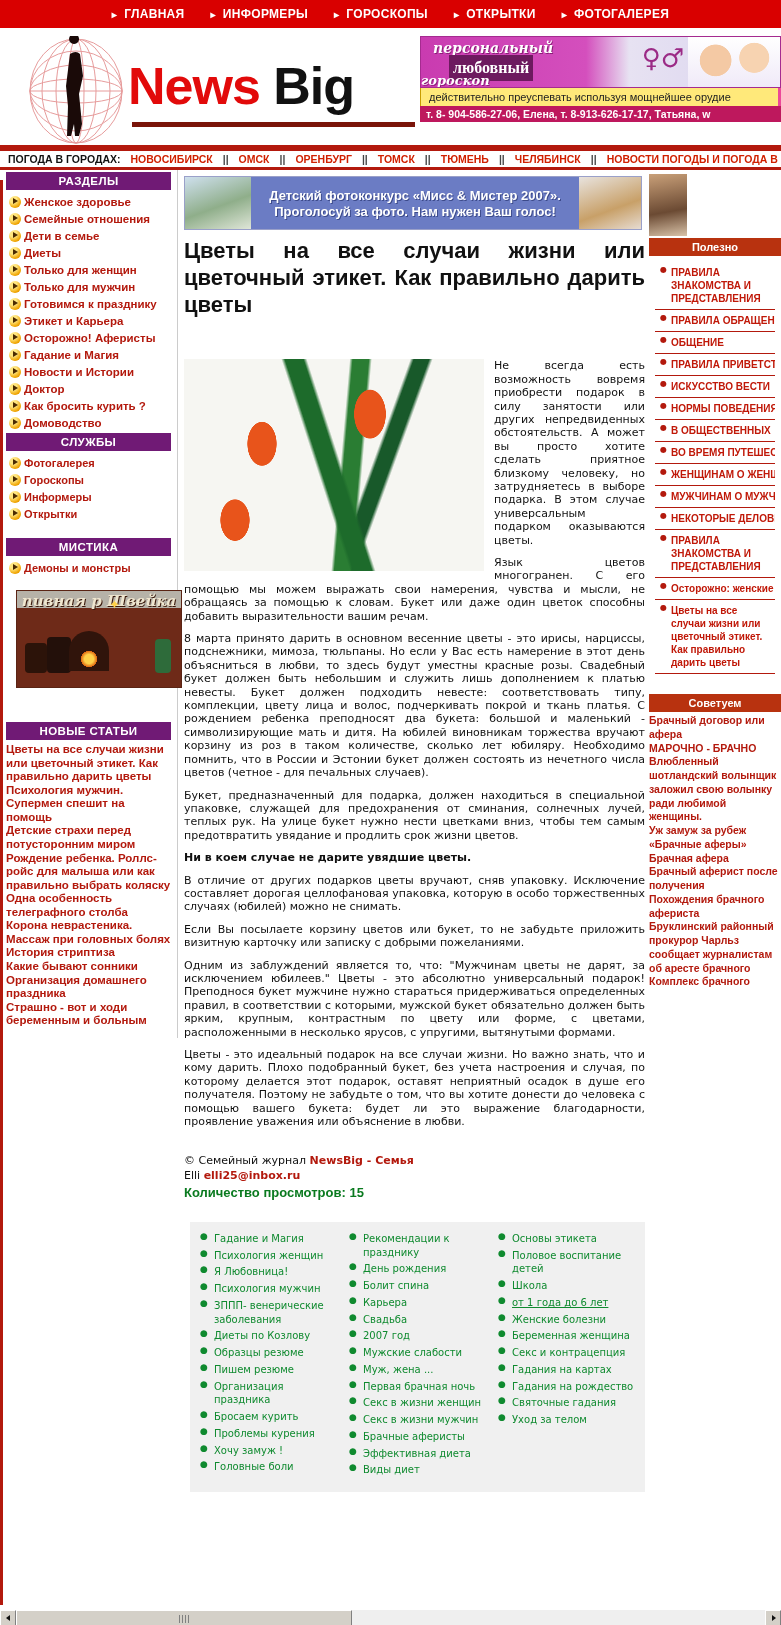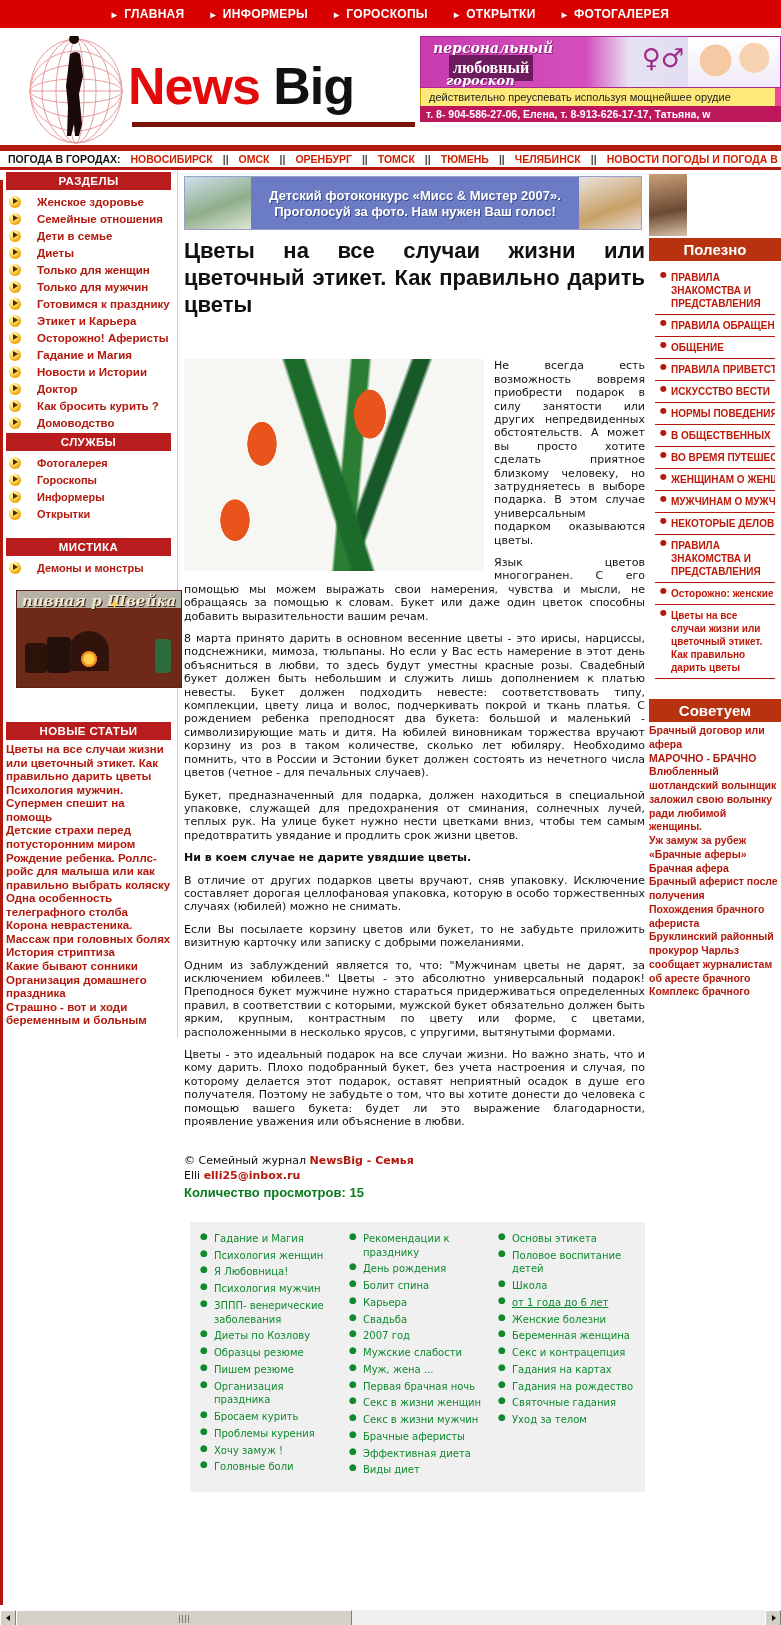--- a/index.html
+++ b/index.html
@@ -48,37 +48,37 @@
   .adcol{ position:absolute; left:420px; top:6px; width:361px; }
   .ad1{
     height:52px; width:361px;
     background:linear-gradient(90deg,#c93bb0 0%, #d44fbd 46%, #e7e2f2 58%, #d9d3ef 100%);
     position:relative; overflow:hidden; border:1px solid #a52b90;
   }
   .ad1 .l1{ position:absolute; left:12px; top:3px; color:#fff; font-style:italic; font-weight:bold;
             font-size:14px; font-family:"DejaVu Serif", serif; text-shadow:1px 1px 0 #8a1f78;}
   .ad1 .l2{ position:absolute; left:28px; top:18px; color:#ffffff; font-weight:bold; font-size:16px;
             font-family:"Liberation Serif", serif; background:#6d1a5f; padding:4px 4px; }
-  .ad1 .l3{ position:absolute; left:25px; top:36px; color:#fff; font-style:italic; font-weight:bold;
+  .ad1 .l3{ position:absolute; left:0; top:36px; color:#fff; font-style:italic; font-weight:bold;
             font-size:13px; font-family:"DejaVu Serif", serif; text-shadow:1px 1px 0 #8a1f78;}
   .ad1 .vsym{ position:absolute; right:96px; top:6px; color:#9b2b86; font-size:26px; font-weight:bold;}
   .ad1 .faces{ position:absolute; right:0; top:0; width:92px; height:52px;
                background:radial-gradient(circle at 30% 45%, #f4c9a4 0 22%, transparent 23%),
                           radial-gradient(circle at 72% 40%, #f7d3b1 0 20%, transparent 21%),
                           linear-gradient(180deg,#ffffff,#efe9f8);}
   .ad2{
     margin-top:4px; width:361px; height:28px; background:#f5c518;
     border:1px solid #c79c00;
     display:flex; align-items:center; padding-left:32px;
     font-family:"Liberation Sans", sans-serif; font-weight:bold; font-size:15px; color:#111;
     white-space:nowrap; overflow:hidden;
   }
   .ad2 .num{ color:#d00000; }
   .ad3{
-    width:361px; height:18px; background:#ffe97a; border-left:1px solid #c79c00; border-right:6px solid #ec4899;
+    width:361px; height:18px; background:#ffe97a; border-left:1px solid #c79c00; border-right:3px solid #ec4899;
     display:flex; align-items:center; padding-left:8px;
     font-family:"Liberation Sans", sans-serif; font-size:11px; color:#222;
     white-space:nowrap; overflow:hidden;
   }
   .ad4{
     width:361px; height:16px; background:#be185d;
     display:flex; align-items:center; padding-left:6px;
     font-family:"Liberation Sans", sans-serif; font-weight:bold; font-size:10.5px; color:#ffffff;
     white-space:nowrap; overflow:hidden;
   }
@@ -94,26 +94,26 @@
   .weather a{ color:#d02000; text-decoration:none; }
   .weather .sep{ color:#444; }
 
   
   .cols{ display:flex; align-items:flex-start; }
   .lcol{ width:178px; flex:0 0 178px; border-right:1px solid #cccccc; padding-bottom:10px;}
   .ccol{ flex:1 1 auto; padding:6px 4px 0 6px; }
   .rcol{ width:132px; flex:0 0 132px; padding-top:4px; overflow:hidden;}
 
   .secbar{
-    background:#b91c1c; color:#ffffff; text-align:center;
+    background:#701a75; color:#ffffff; text-align:center;
     font-family:"Liberation Sans", sans-serif; font-weight:bold; font-size:11.5px;
     padding:3px 0; margin:2px 6px 3px 6px; letter-spacing:.4px;
   }
   .navitem{
-    display:flex; align-items:center; gap:16px; padding:2.5px 0 2.5px 9px;
+    display:flex; align-items:center; gap:3px; padding:2.5px 0 2.5px 9px;
   }
   .navitem a{
     color:#b3190d; text-decoration:none; font-weight:bold; font-size:11.5px;
     font-family:"Liberation Sans", sans-serif;
   }
   .bulletorb{
     width:12px; height:12px; flex:0 0 12px; border-radius:50%;
     background:radial-gradient(circle at 35% 30%, #ffe680 0 30%, #f0a400 70%, #b87400 100%);
     position:relative;
   }
@@ -219,21 +219,21 @@
   .footgrid li{ position:relative; padding:0 0 3px 18px; line-height:1.25; }
   .footgrid li:before{
     content:"\25CF"; position:absolute; left:4px; top:-1px; color:#0f8a2f; font-size:9px;
   }
   .footgrid a{ color:#0f8a2f; text-decoration:none; font-size:10px; font-family:"DejaVu Sans", sans-serif;}
   .footgrid a.vis{ color:#0f8a2f; text-decoration:underline; }
 
   
   .rbar{
     background:#b8320f; color:#fff; font-family:"Liberation Sans", sans-serif;
-    font-weight:bold; font-size:15px; padding:3px 0 3px 0; text-align:center;
+    font-weight:bold; font-size:11px; padding:3px 0 3px 0; text-align:center;
     margin-bottom:2px; white-space:nowrap; overflow:hidden;
   }
   .rsmall{ width:132px; }
   .rlist{ list-style:none; margin:6px; padding:0; }
   .rlist li{
     border-bottom:1px solid #b3190d; padding:4px 2px 4px 16px; position:relative;
     white-space:nowrap; overflow:hidden;
   }
   .rlist li.wrap{ white-space:normal; }
   .rlist li:before{

